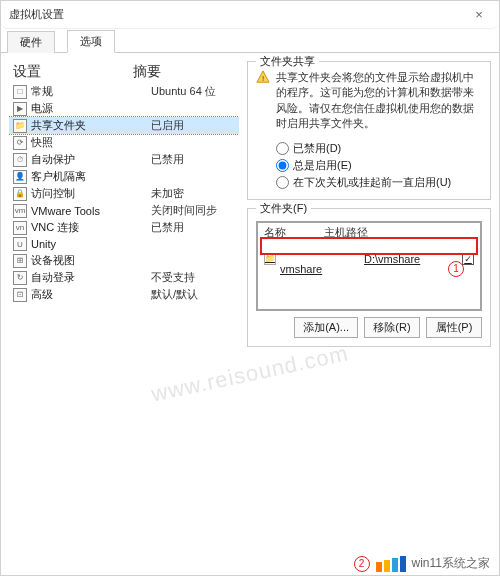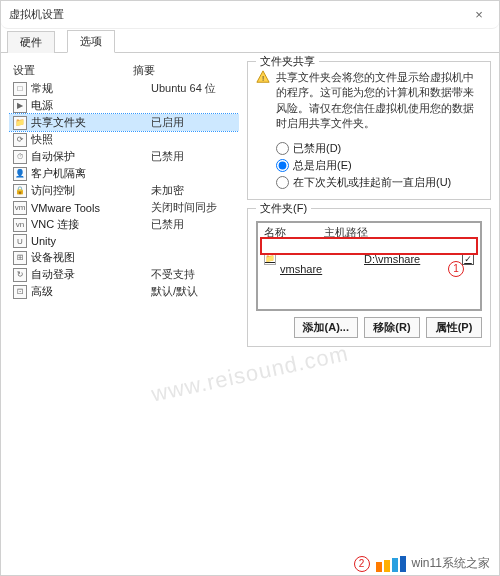--- a/index.html
+++ b/index.html
@@ -64,21 +64,21 @@
     gap: 8px;
     overflow: hidden;
   }
   .left {
     width: 230px;
     display: flex;
     flex-direction: column;
   }
   .left-header {
     display: flex;
-    font-size: 11px;
+    font-size: 14px;
     color: #333;
     padding: 2px 4px;
   }
   .left-header .col-device { width: 120px; }
   .left-header .col-summary { flex: 1; }
   .device-list {
     flex: 1;
     overflow: auto;
   }
   .device-row {
@@ -196,21 +196,20 @@
     color: #e02020;
     font-size: 10px;
     display: flex; align-items: center; justify-content: center;
     background: #fff;
   }
   .btn-row {
     display: flex;
     justify-content: flex-end;
     gap: 6px;
     margin-top: 6px;
-    font-weight: bold;
   }
   .btn {
     min-width: 56px;
     padding: 2px 8px;
     border: 1px solid #aaa;
     background: #fafafa;
     font-size: 11px;
     cursor: pointer;
     text-align: center;
   }

